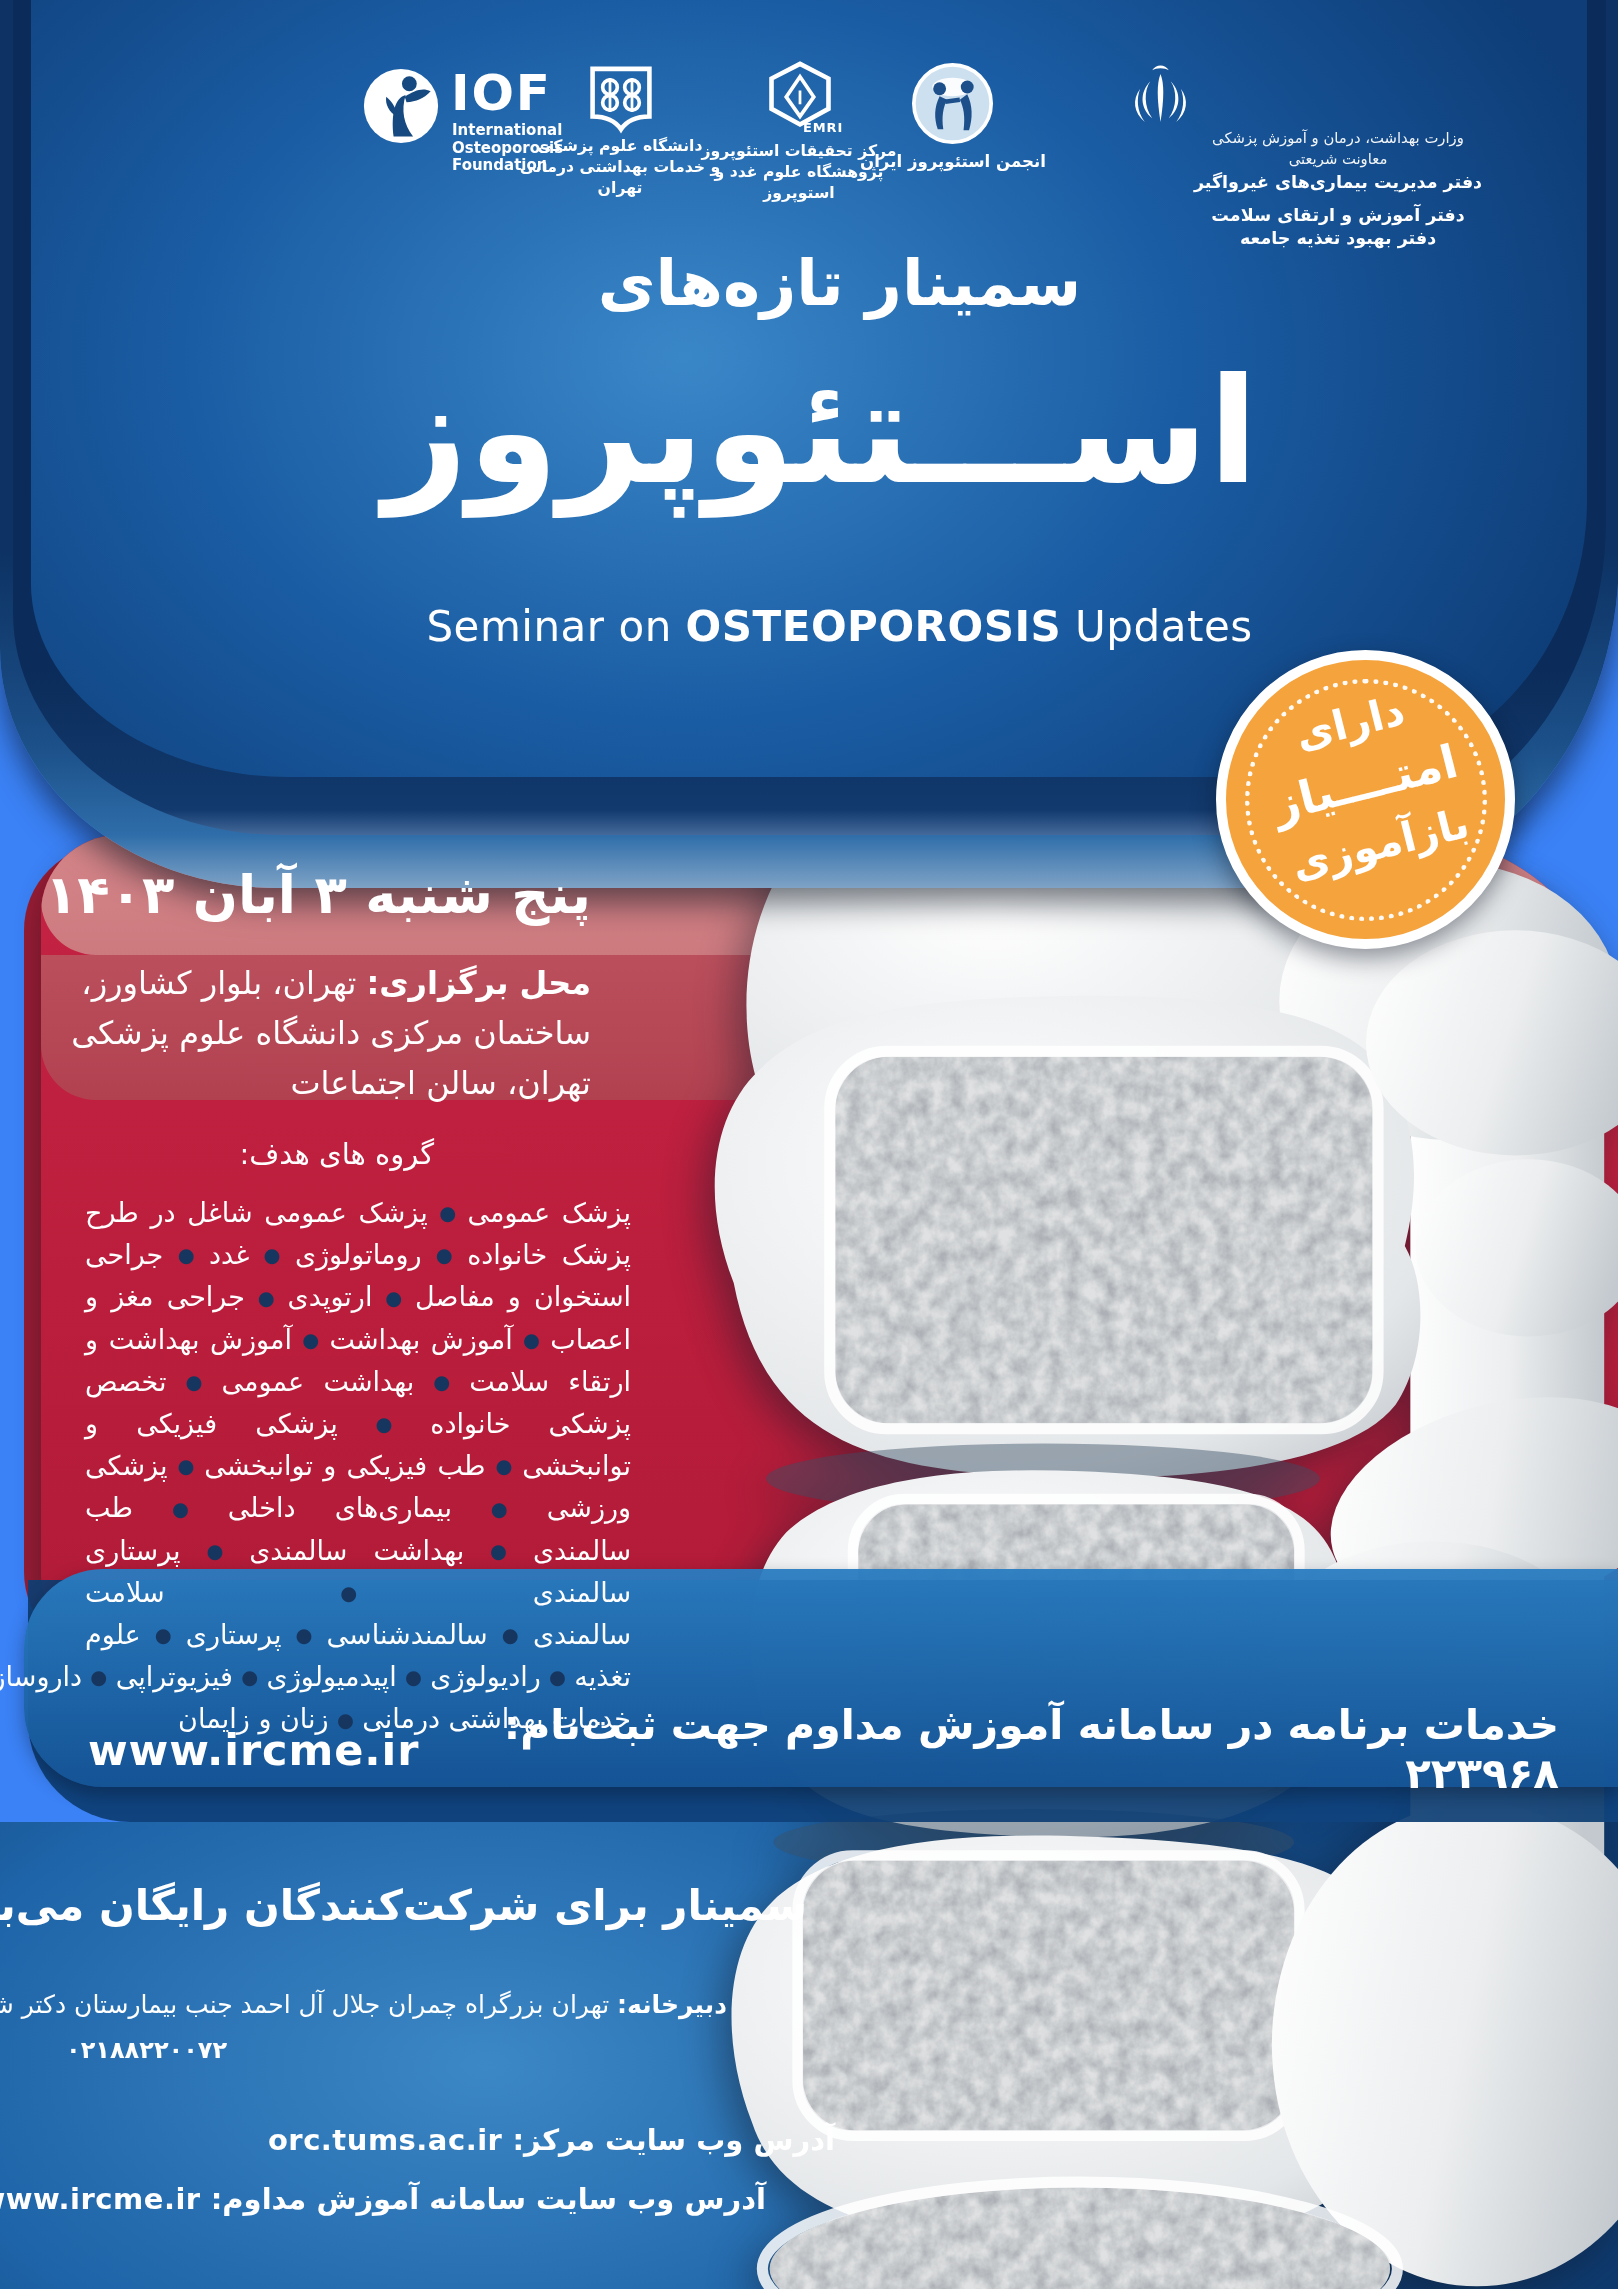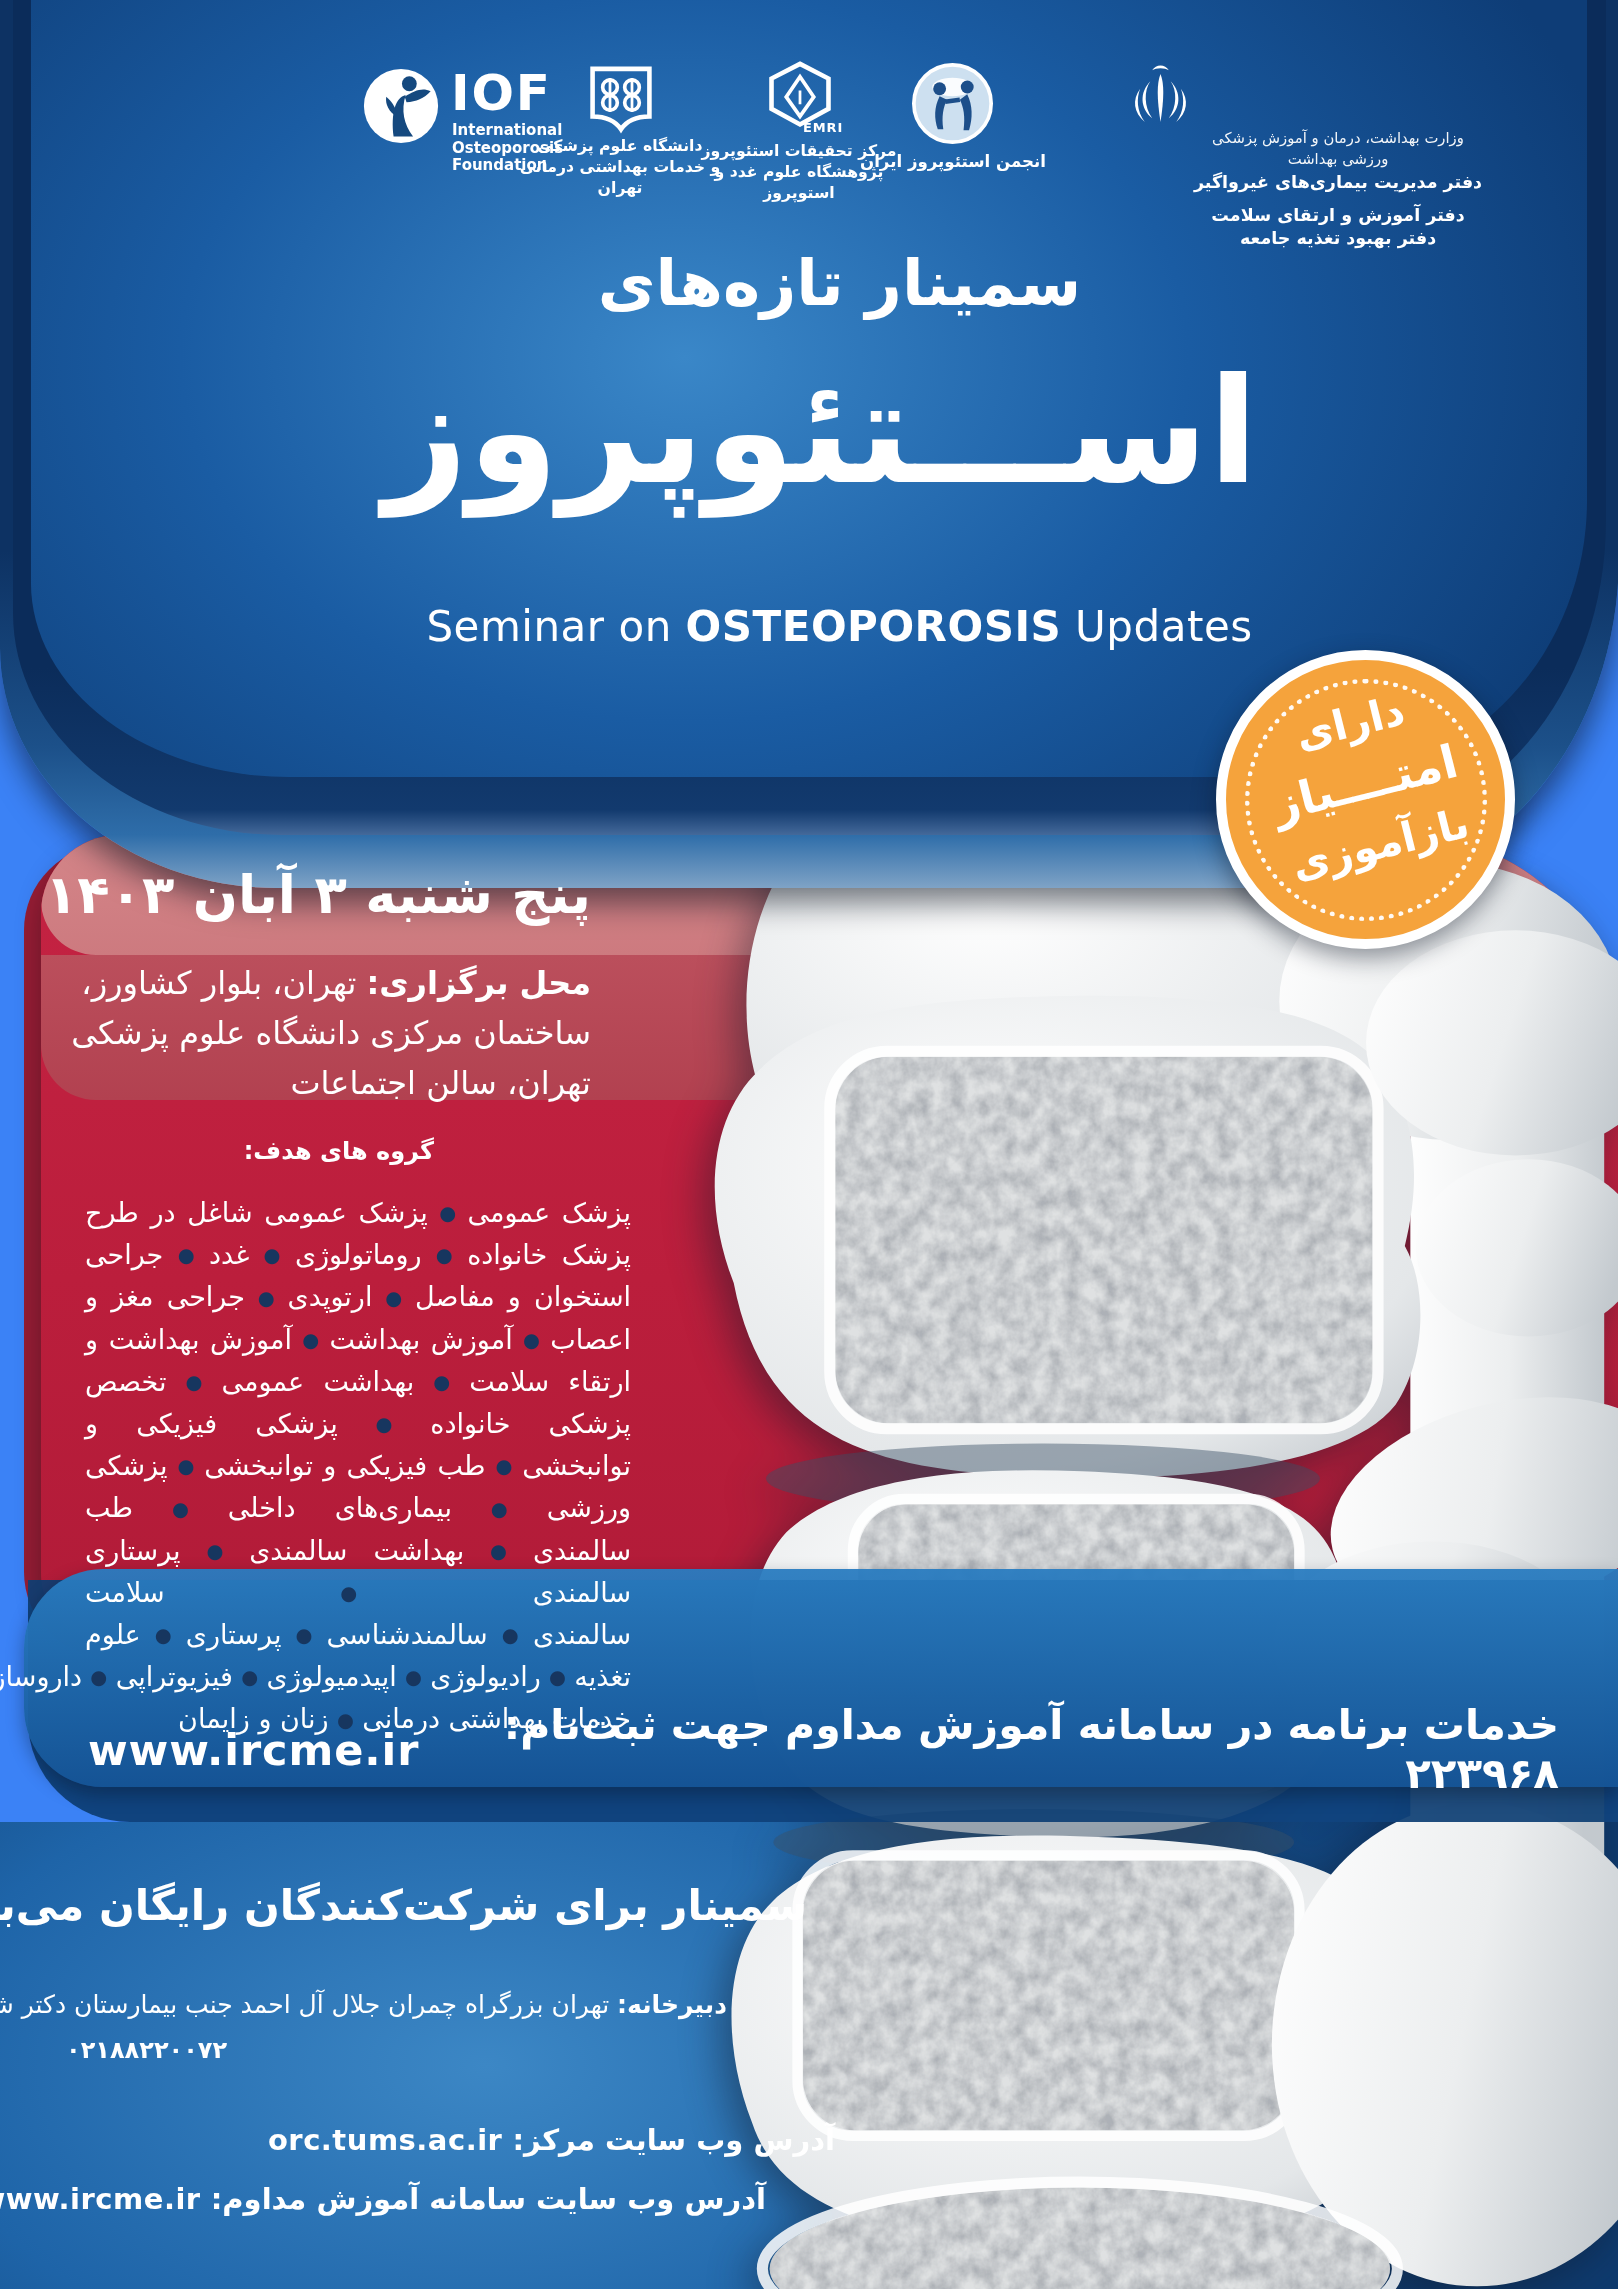--- a/index.html
+++ b/index.html
@@ -68,21 +68,21 @@
   #badge-text{position:absolute;left:0;top:33px;width:100%;text-align:center;color:#fff;
     transform:rotate(-14deg);font-weight:800;}
   #badge-text .b1{font-size:41px;line-height:57px;}
   #badge-text .b2{font-size:46px;line-height:66px;}
   #badge-text .b3{font-size:41px;line-height:61px;}
 
   
   #date-line{right:1028px;top:864px;font-size:53px;font-weight:800;white-space:nowrap;}
   #venue{right:1028px;top:958px;font-size:32px;line-height:50px;text-align:right;font-weight:500;white-space:nowrap;}
   #venue b{font-weight:800;}
-  #groups-heading{right:1185px;top:1137px;font-size:24px;font-weight:700;white-space:nowrap;}
+  #groups-heading{right:1185px;top:1137px;font-size:29px;font-weight:400;white-space:nowrap;}
   #groups-para{right:988px;top:1192px;width:546px;font-size:27px;line-height:41px;
     text-align:justify;text-align-last:right;font-weight:500;}
   .g-sep{color:#17365f;font-size:.72em;padding:0 8.3px;vertical-align:1.8px;}
 
   
   #bar-row{left:88px;top:1701px;width:1471px;display:flex;flex-direction:row-reverse;
     justify-content:space-between;align-items:center;}
   #reg-label{font-size:41px;font-weight:700;white-space:nowrap;}
   #reg-code{font-size:42px;font-weight:800;padding-left:13px;}
   #reg-www{font-size:43px;font-weight:800;direction:ltr;letter-spacing:0.9px;}
@@ -233,21 +233,21 @@
       <path d="M35,14 C31,24 31,40 35,66 C39,40 39,24 35,14 Z"></path>
       <path d="M24,22 C12,34 13,52 26,62 C17,50 17,32 24,22 Z"></path>
       <path d="M46,22 C58,34 57,52 44,62 C53,50 53,32 46,22 Z"></path>
       <path d="M13,30 C4,42 6,56 18,66 C9,54 9,40 13,30 Z"></path>
       <path d="M57,30 C66,42 64,56 52,66 C61,54 61,40 57,30 Z"></path>
       <path d="M26,10 C30,3 40,3 44,10 C40,7 30,7 26,10 Z"></path>
     </svg>
   </div>
   <div class="txt rtl" style="left:1144px;top:129px;width:388px;text-align:center;">
     <div class="min-small">وزارت بهداشت، درمان و آموزش پزشکی</div>
-    <div class="min-small" style="margin-top:3.7px;">ورزشی بهداشت</div>
+    <div class="min-small" style="margin-top:3.7px;">معاونت شریعتی</div>
     <div class="min-bold" style="margin-top:5.5px;">دفتر مدیریت بیماری‌های غیرواگیر</div>
     <div class="min-bold" style="margin-top:13px;">دفتر آموزش و ارتقای سلامت</div>
     <div class="min-bold" style="margin-top:2.8px;">دفتر بهبود تغذیه جامعه</div>
   </div>
 
   <div class="txt rtl" id="title1">سمینار تازه‌های</div>
   <div class="txt rtl" id="title2">اســـتئوپروز</div>
   <div class="txt" id="subtitle"><span>Seminar on </span><b>OSTEOPOROSIS</b><span> Updates</span></div>
 
   <div class="abs" id="badge">

